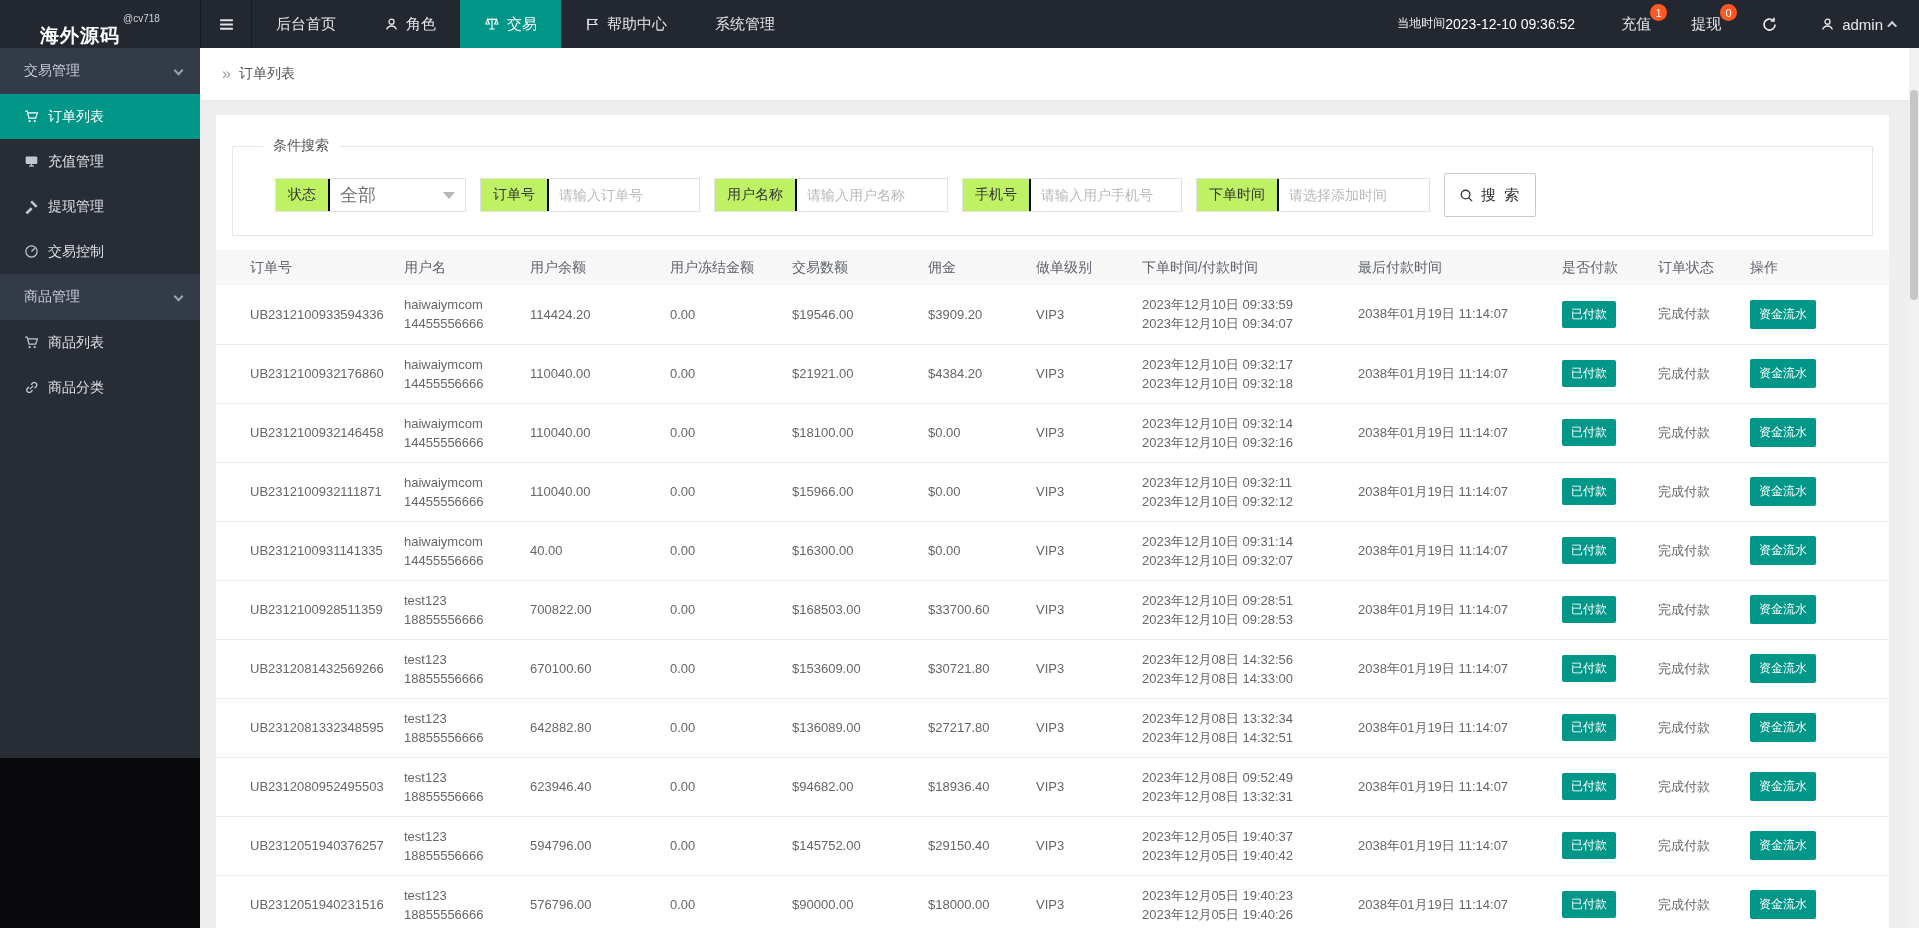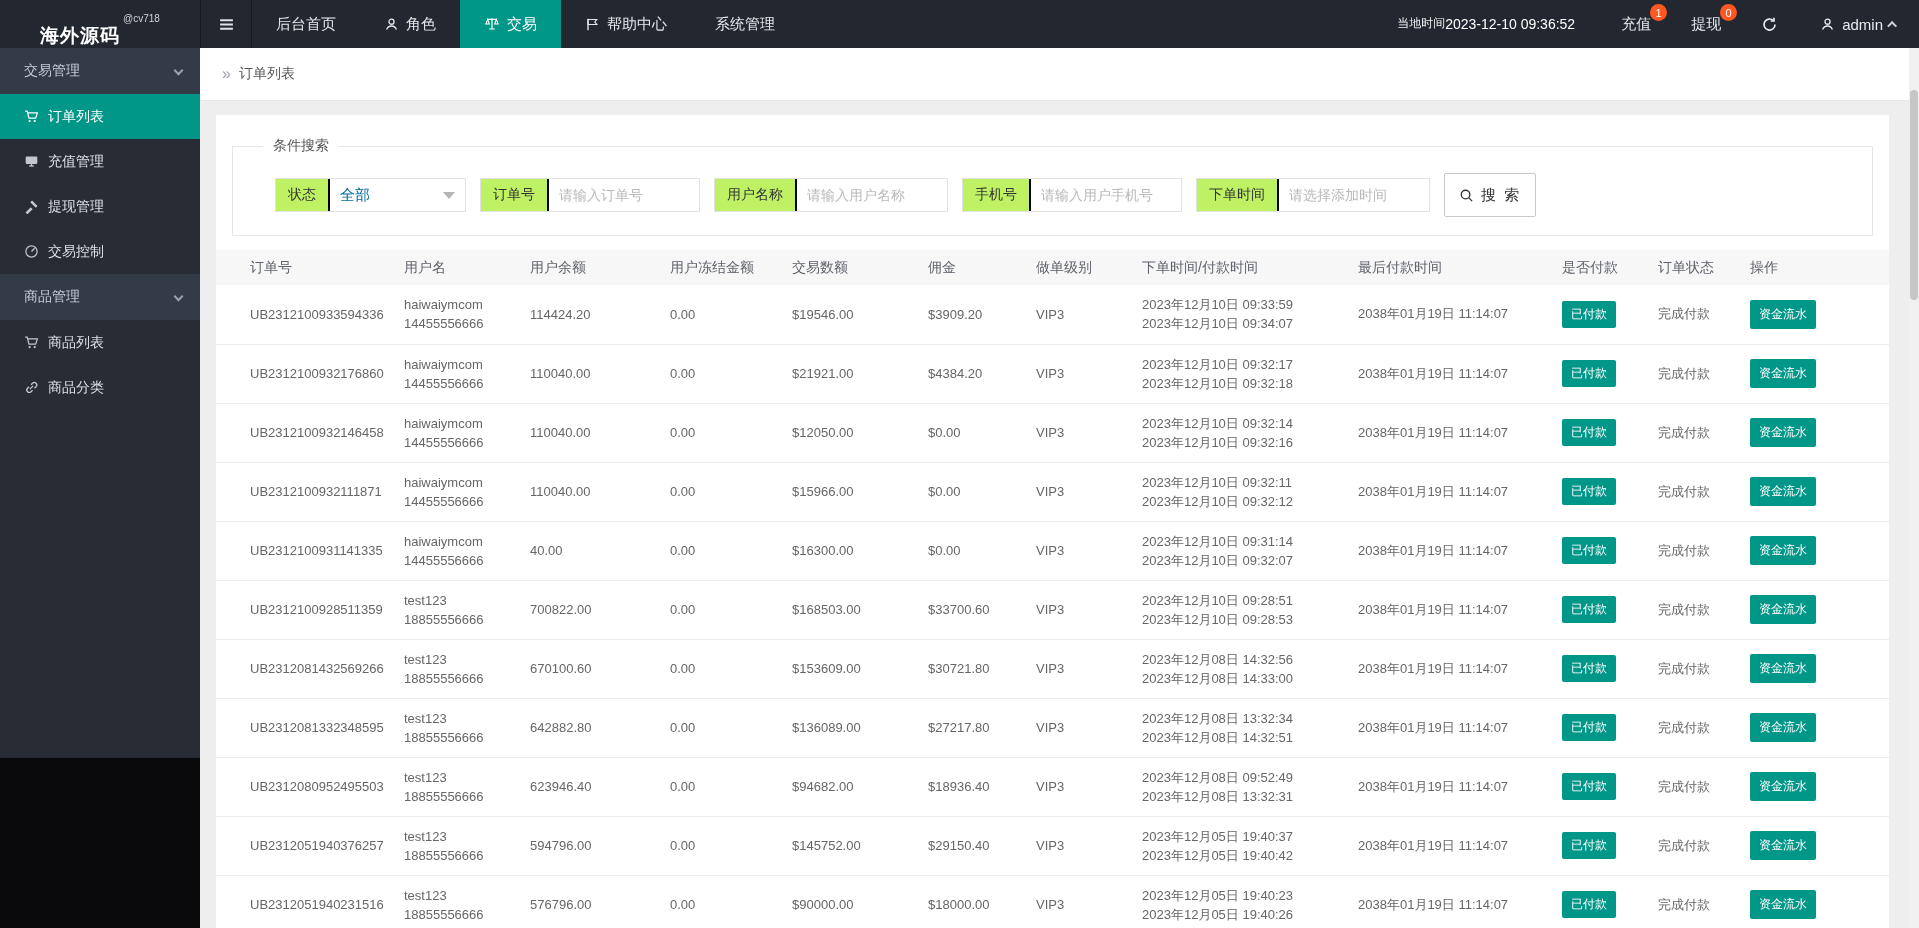--- a/index.html
+++ b/index.html
@@ -57,21 +57,21 @@
   fieldset.search-box { border:1px solid #e6e6e6; margin:0 16px 14px 16px; padding:14px 12px 18px 12px; }
   fieldset.search-box legend { margin-left:18px; padding:0 10px; color:#555; font-size:14px; }
   .filter-row { display:flex; align-items:center; gap:14px; padding:4px 4px 0 30px; }
   .fgroup { display:flex; align-items:stretch; height:34px; border:1px solid #e2e2e2; background:#fff; }
   .flabel { display:flex; align-items:center; padding:0 12px; background:#bef264; border-right:2px solid #000000;
     color:#333; font-size:14px; white-space:nowrap; }
   .fgroup input { border:none; outline:none; padding:0 10px; font-size:14px; color:#333; width:150px;
     font-family:inherit; }
   .fgroup input::placeholder { color:#b9b9b9; }
   .fselect { display:flex; align-items:center; justify-content:space-between; width:135px; padding:0 10px; cursor:pointer; }
-  .fselect .sel-value { font-size:15px; color:#0369a1; }
+  .fselect .sel-value { font-size:18px; color:#737373; }
   .sel-caret { width:0; height:0; border-left:6px solid transparent; border-right:6px solid transparent;
     border-top:7px solid #b5b5b5; }
   .search-btn { height:44px; display:flex; align-items:center; gap:7px; border:1px solid #c9c9c9; background:#fff;
     padding:0 14px; font-size:15px; color:#333; cursor:pointer; border-radius:2px; letter-spacing:2px;
     font-family:inherit; }
 
   
   table.orders { width:100%; border-collapse:collapse; table-layout:fixed; }
   table.orders thead th { background:#f7f7f8; height:35px; font-weight:normal; color:#5f626b; font-size:14px;
     text-align:left; padding:0 8px 0 0; }
@@ -369,21 +369,21 @@
   </tr>
 
   <tr>
     <td><span>UB2312100932146458</span></td>
     <td class="two-line">
       <div>haiwaiymcom</div>
       <div>14455556666</div>
     </td>
     <td>110040.00</td>
     <td>0.00</td>
-    <td>$12050.00</td>
+    <td>$18100.00</td>
     <td>$0.00</td>
     <td>VIP3</td>
     <td class="two-line">
       <div>2023年12月10日 09:32:14</div>
       <div>2023年12月10日 09:32:16</div>
     </td>
     <td>2038年01月19日 11:14:07</td>
     <td><span class="badge-paid">已付款</span></td>
     <td>完成付款</td>
     <td><a class="btn-flow">资金流水</a></td>

